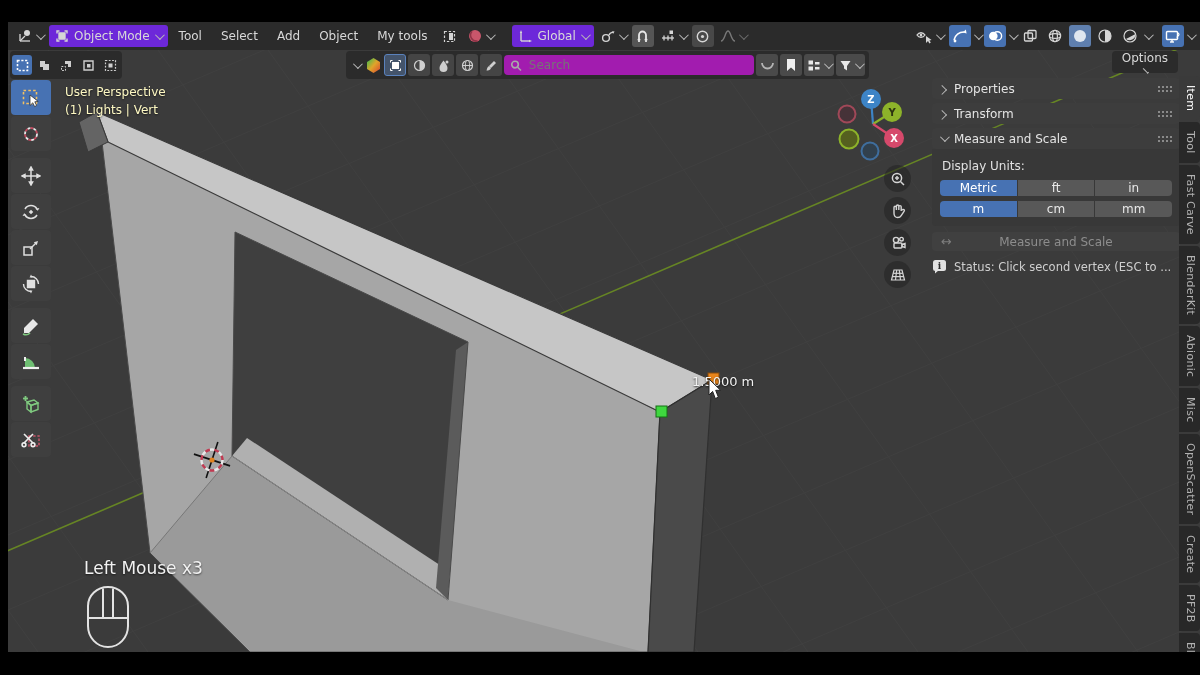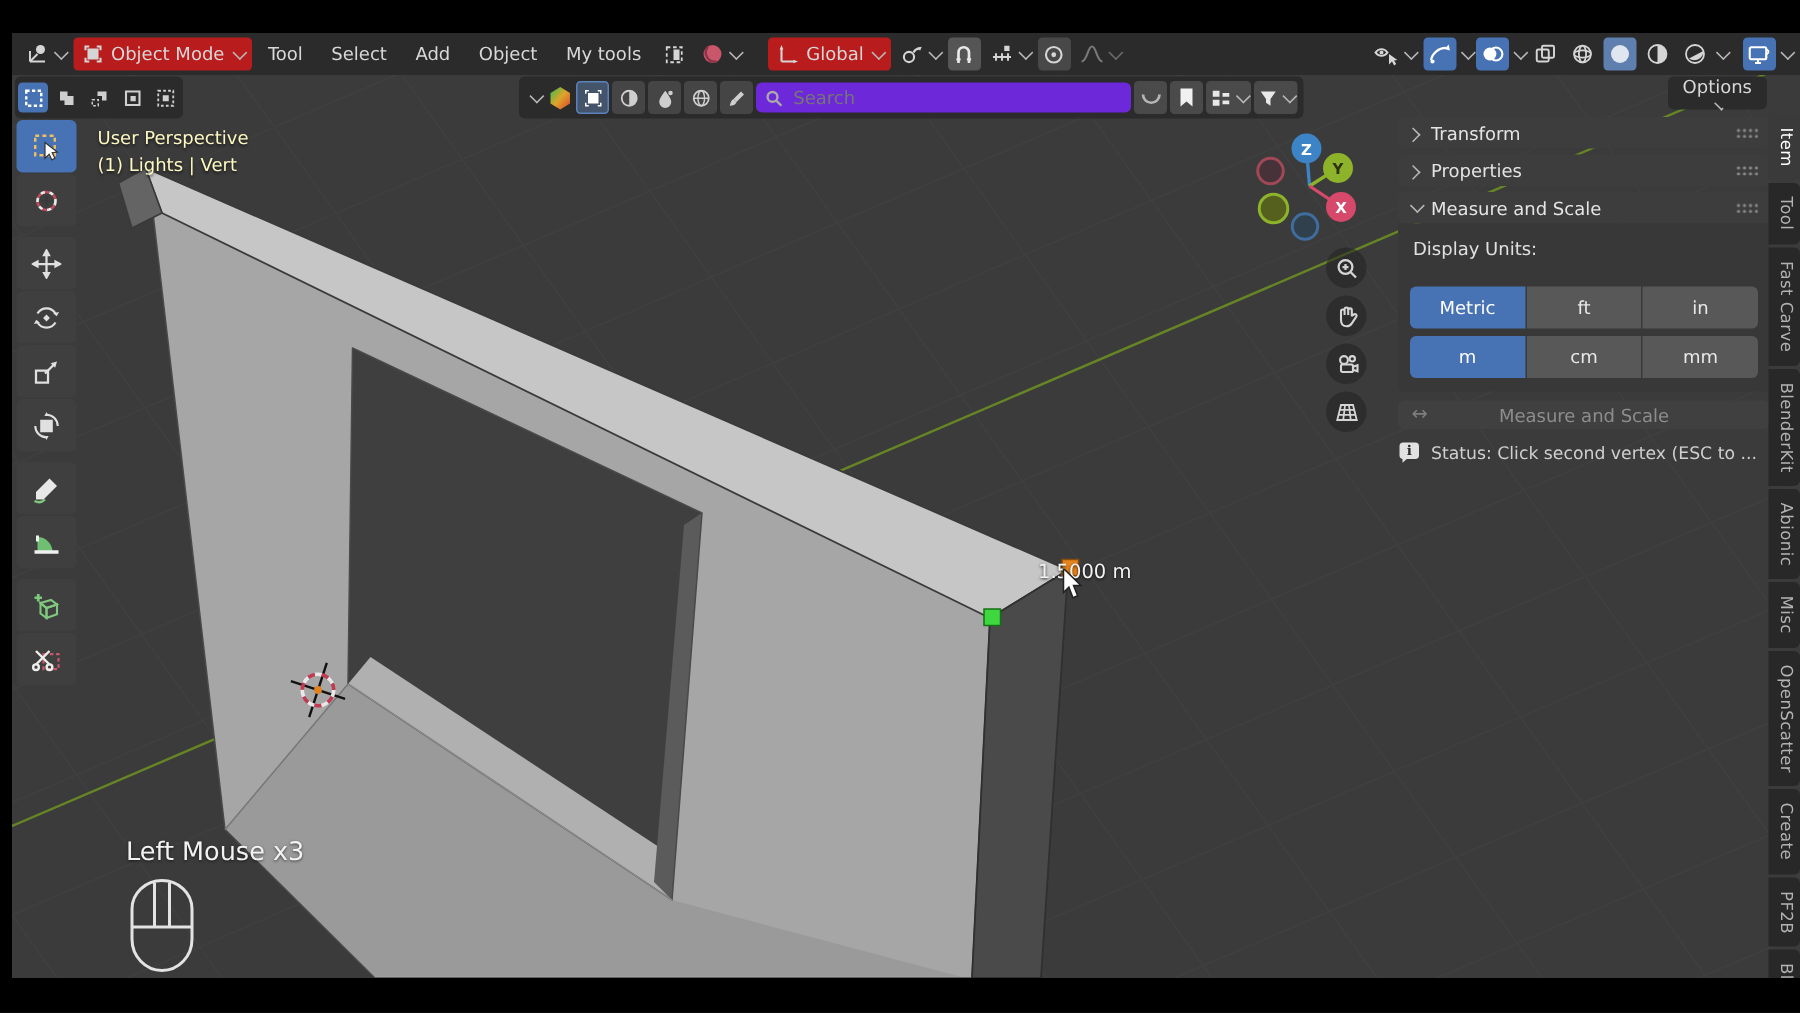--- a/index.html
+++ b/index.html
@@ -9,36 +9,36 @@
   #app{position:absolute;left:8px;top:22px;width:1192px;height:630px;background:#3b3b3b;overflow:hidden;}
 
   
   #topbar{position:absolute;left:0;top:0;width:100%;height:28px;background:#2b2b2b;
           display:flex;align-items:center;padding:0 6px;box-sizing:border-box;gap:3px;}
   .ibtn{height:22px;min-width:22px;display:inline-flex;align-items:center;justify-content:center;
         border-radius:3px;gap:3px;padding:0 3px;box-sizing:border-box;}
   .ibtn.on-blue{background:#4772b3;}
   .ibtn.on-grey{background:#555;}
   .menu-item{padding:0 8px;color:#d8d8d8;height:22px;line-height:22px;border-radius:3px;}
-  .dd{background:#b91c1c;border-radius:3px;display:inline-flex;align-items:center;height:22px;
+  .dd{background:#6d28d9;border-radius:3px;display:inline-flex;align-items:center;height:22px;
       padding:0 6px;gap:5px;text-align:center;}
   .cv{width:6px;height:6px;border-right:1.5px solid #b9b9b9;border-bottom:1.5px solid #b9b9b9;
       display:inline-block;transform:rotate(45deg) translateY(-2px);}
   .cv-r{transform:rotate(-45deg) translateX(-2px);}
   .spacer{flex:1;}
   svg.ic{display:block;}
   svg.ic *{vector-effect:non-scaling-stroke;}
 
   
   .row2{position:absolute;top:29px;height:24px;display:flex;align-items:center;gap:2px;}
   #selmodes{left:2px;background:#2b2b2b;border-radius:4px;padding:2px;}
   .selbtn{width:20px;height:20px;border-radius:3px;display:flex;align-items:center;justify-content:center;}
   .selbtn.act{background:#4772b3;}
   #bkbar{left:338px;background:#2b2b2b;border-radius:4px;padding:2px 4px;}
-  #search-wrap{display:flex;align-items:center;background:#6d28d9;border-radius:4px;height:20px;
+  #search-wrap{display:flex;align-items:center;background:#a21caf;border-radius:4px;height:20px;
                width:238px;padding:0 6px;gap:5px;}
   #search-wrap input{background:transparent;border:0;outline:0;color:#bdbdbd;font-size:12px;width:100%;
                      font-family:"DejaVu Sans",sans-serif;}
   #options-btn{position:absolute;right:22px;top:29px;height:22px;background:#2b2b2b;border-radius:4px;
                display:flex;align-items:center;gap:6px;padding:0 10px;color:#d8d8d8;flex-direction:column;}
 
   
   #toolbar{position:absolute;left:3px;top:58px;width:40px;display:flex;flex-direction:column;gap:1px;}
   .tool{width:40px;height:35px;background:#3f3f3f;border-radius:4px;display:flex;align-items:center;justify-content:center;}
   .tool.act{background:#4772b3;}
@@ -58,23 +58,23 @@
   #cursor-arrow{position:absolute;left:700px;top:357px;}
 
   
   #sidebar{position:absolute;left:924px;top:56px;width:248px;}
   .phead{height:21px;background:#3d3d3d;border-radius:4px;margin-bottom:4px;display:flex;
          align-items:center;padding:0 8px;gap:7px;color:#e4e4e4;}
   .dots{width:15px;height:7px;margin-left:auto;
         background-image:radial-gradient(#8a8a8a 1px, transparent 1.1px);
         background-size:4px 4px;}
   .pbody{background:#383838;border-radius:0 0 4px 4px;margin-top:-4px;padding:8px 8px 9px 8px;}
-  .plabel{color:#e0e0e0;margin:2px 0 18px 2px;}
+  .plabel{color:#e0e0e0;margin:2px 0 7px 2px;}
   .btnrow{display:flex;gap:1px;margin-bottom:5px;}
-  .ubtn{flex:1;height:28px;background:#585858;color:#e9e9e9;display:flex;align-items:center;
+  .ubtn{flex:1;height:16px;background:#585858;color:#e9e9e9;display:flex;align-items:center;
         justify-content:center;font-size:12px;}
   .btnrow .ubtn:first-child{border-radius:4px 0 0 4px;}
   .btnrow .ubtn:last-child{border-radius:0 4px 4px 0;}
   .ubtn.sel{background:#4772b3;color:#fff;}
   #measure-disabled{height:19px;background:#404040;border-radius:4px;margin-top:6px;display:flex;
                     align-items:center;justify-content:center;color:#8d8d8d;position:relative;}
   #measure-disabled .arrow{position:absolute;left:9px;color:#7e7e7e;font-size:13px;}
   #status-row{display:flex;align-items:center;gap:7px;margin-top:8px;color:#cfcfcf;font-size:11.5px;}
 
   
@@ -590,26 +590,26 @@
               <circle cx="3" cy="14.8" r="1.9"></circle>
               <circle cx="12" cy="14.8" r="1.9"></circle>
             </g>
           </svg>
     </div>
   </div>
 
   <div id="sidebar">
     <div class="phead">
       <i class="cv cv-r"></i>
-      <span>Transform</span>
+      <span>Properties</span>
       <span class="dots"></span>
     </div>
     <div class="phead">
       <i class="cv cv-r"></i>
-      <span>Properties</span>
+      <span>Transform</span>
       <span class="dots"></span>
     </div>
     <div class="phead">
       <i class="cv"></i>
       <span>Measure and Scale</span>
       <span class="dots"></span>
     </div>
     <div class="pbody">
       <div class="plabel">Display Units:</div>
       <div class="btnrow">

